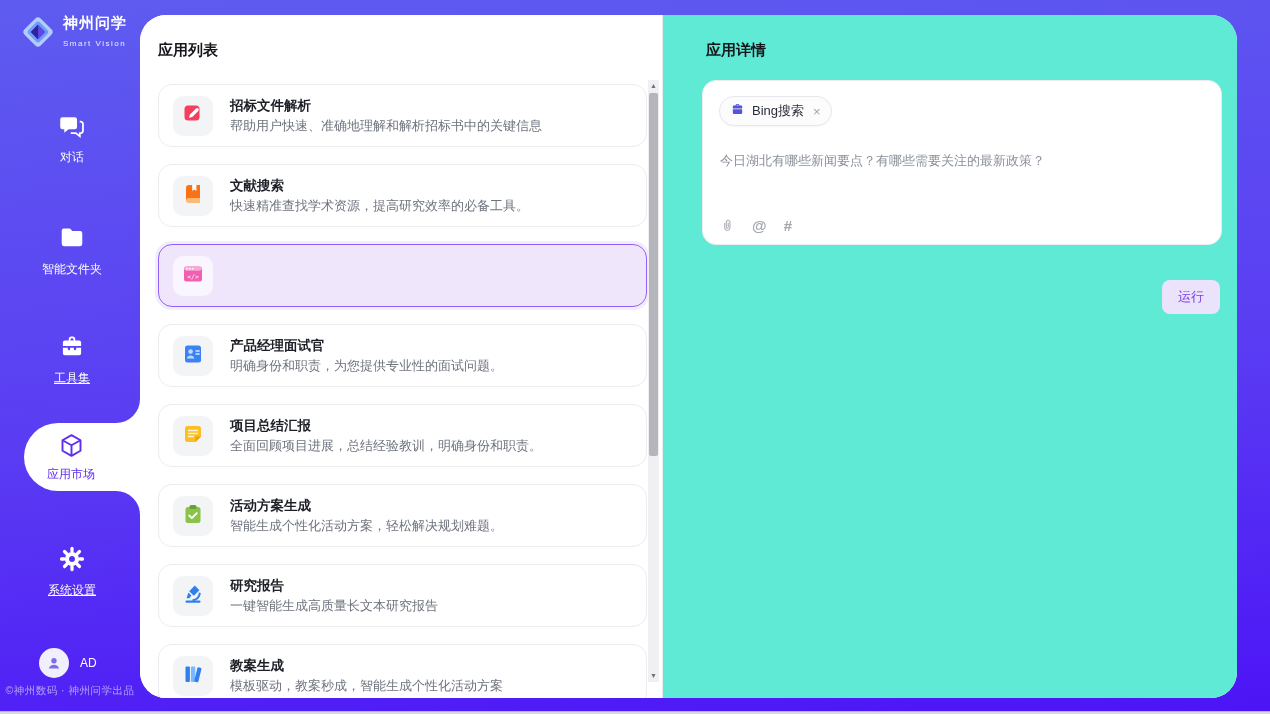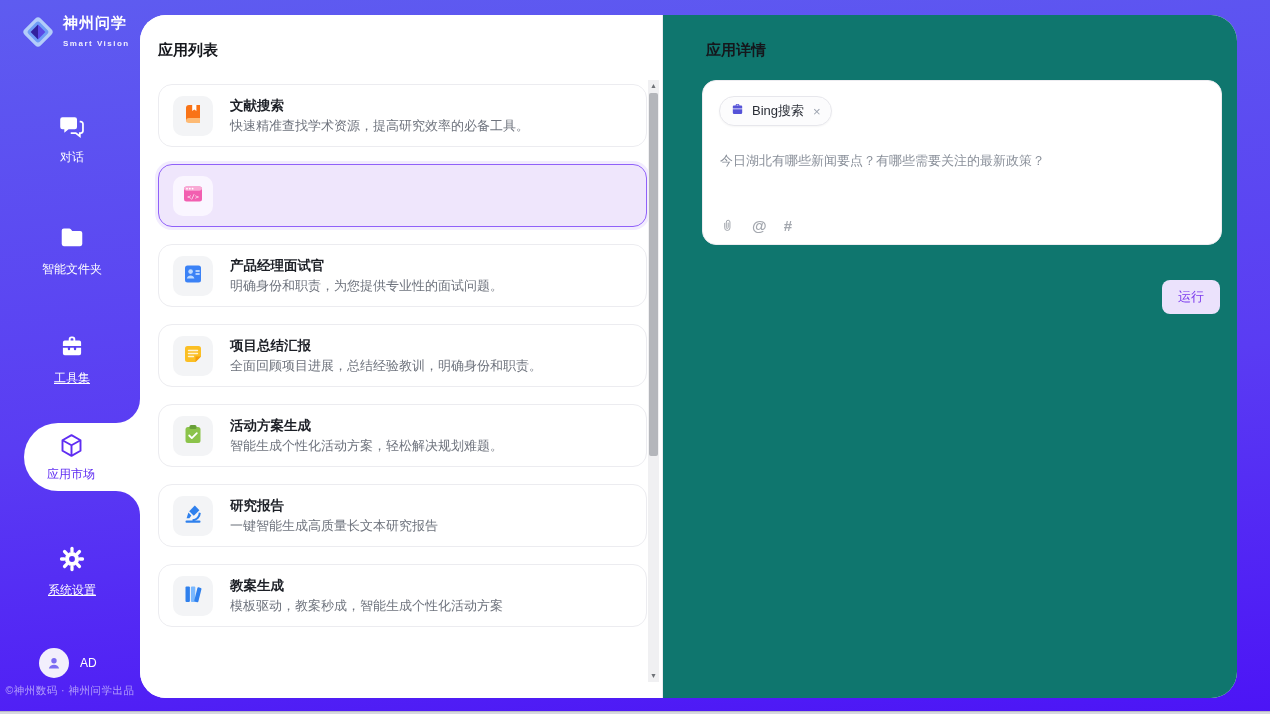--- a/index.html
+++ b/index.html
@@ -12,21 +12,21 @@
     background-image:var(--bg-grad);
     position:relative;
     -webkit-font-smoothing:antialiased;
   }
 
   
   .sidebar{position:absolute;left:0;top:0;width:140px;height:714px;z-index:3;}
   .logo{position:absolute;left:19px;top:13px;display:flex;align-items:center;gap:6px;}
   .logo-badge{width:38px;height:38px;flex:0 0 auto;}
   .logo-name{color:#fff;font-size:15px;font-weight:bold;letter-spacing:1px;line-height:17px;}
-  .logo-sub{color:rgba(255,255,255,.9);font-size:8px;letter-spacing:1.5px;line-height:10px;font-weight:bold;}
+  .logo-sub{color:rgba(255,255,255,.9);font-size:8px;letter-spacing:1.5px;line-height:10px;}
 
   .nav-item{position:absolute;left:0;width:144px;text-align:center;color:#fff;}
   .nav-item .icon svg{width:28px;height:28px;display:inline-block;}
   .nav-label{display:block;font-size:12px;margin-top:5px;color:#fff;}
   .nav-label.u{text-decoration:underline;}
 
   .nav-bubble{position:absolute;left:24px;top:423px;width:116px;height:68px;background:#fff;
     border-radius:34px 0 0 34px;display:flex;flex-direction:column;align-items:center;
     justify-content:center;padding-right:22px;z-index:2;}
   .nav-bubble .icon svg{width:27px;height:27px;}
@@ -68,21 +68,21 @@
 
   
   .scrollbar{position:absolute;top:65px;bottom:16px;left:508px;width:11px;background:#f0f0f2;}
   .sb-arrow{position:absolute;left:0;width:11px;height:12px;font-size:7px;color:#6f7277;
     text-align:center;line-height:12px;cursor:pointer;}
   .sb-up{top:0;}
   .sb-down{bottom:0;}
   .sb-thumb{position:absolute;left:1px;right:1px;top:13px;height:363px;background:#b4b6bb;
     border-radius:2px;cursor:pointer;}
 
-  .detail-panel{flex:1;background:#0f766e;position:relative;}
+  .detail-panel{flex:1;background:#5eead4;position:relative;}
   .detail-title{position:absolute;left:43px;top:26px;font-size:15px;font-weight:bold;color:#15171c;}
   .input-card{position:absolute;left:39px;top:65px;width:520px;height:165px;background:#fff;
     border:1px solid #ececf0;border-radius:14px;}
   .chip{position:absolute;left:16px;top:15px;display:inline-flex;align-items:center;gap:7px;
     height:30px;padding:0 10px;background:#fcfcfd;border:1px solid #e7e7ec;border-radius:16px;
     box-shadow:0 1px 2px rgba(0,0,0,.04);cursor:pointer;}
   .chip svg{width:15px;height:15px;}
   .chip-label{font-size:13px;color:#2a2e37;}
   .chip-close{font-size:13px;color:#9ca3af;margin-left:2px;cursor:pointer;line-height:1;}
   .query-text{position:absolute;left:17px;top:70px;width:486px;font-size:13px;color:#8a909a;
@@ -182,20 +182,32 @@
 </div>
 
 <div class="content-frame">
 
   <div class="list-panel">
     <div class="panel-title">应用列表</div>
     <div class="cards" id="app-cards">
         <div class="app-card">
           <span class="tile">
             <span class="icon"><svg viewBox="0 0 22 22">
+                <rect x="2.5" y="2.5" width="15" height="15" rx="3.5" fill="#f43f5e"></rect>
+                <path d="M7 14.8l1-3.2 6-6a1.6 1.6 0 0 1 2.3 2.3l-6 6z" fill="#fff"></path>
+              </svg></span>
+          </span>
+          <div>
+            <div class="app-name">招标文件解析</div>
+            <div class="app-desc">帮助用户快速、准确地理解和解析招标书中的关键信息</div>
+          </div>
+        </div>
+        <div class="app-card">
+          <span class="tile">
+            <span class="icon"><svg viewBox="0 0 22 22">
                 <path fill="#f97316" d="M4 5A3 3 0 0 1 7 2h11v15H7a3 3 0 0 0-3 3z"></path>
                 <path fill="#fff" d="M10.2 2h4.2v6l-2.1-1.5L10.2 8z"></path>
                 <path fill="#fdba74" d="M4 18a3 3 0 0 1 3-3h11v5H7a3 3 0 0 1-3-2z"></path>
               </svg></span>
           </span>
           <div>
             <div class="app-name">文献搜索</div>
             <div class="app-desc">快速精准查找学术资源，提高研究效率的必备工具。</div>
           </div>
         </div>

